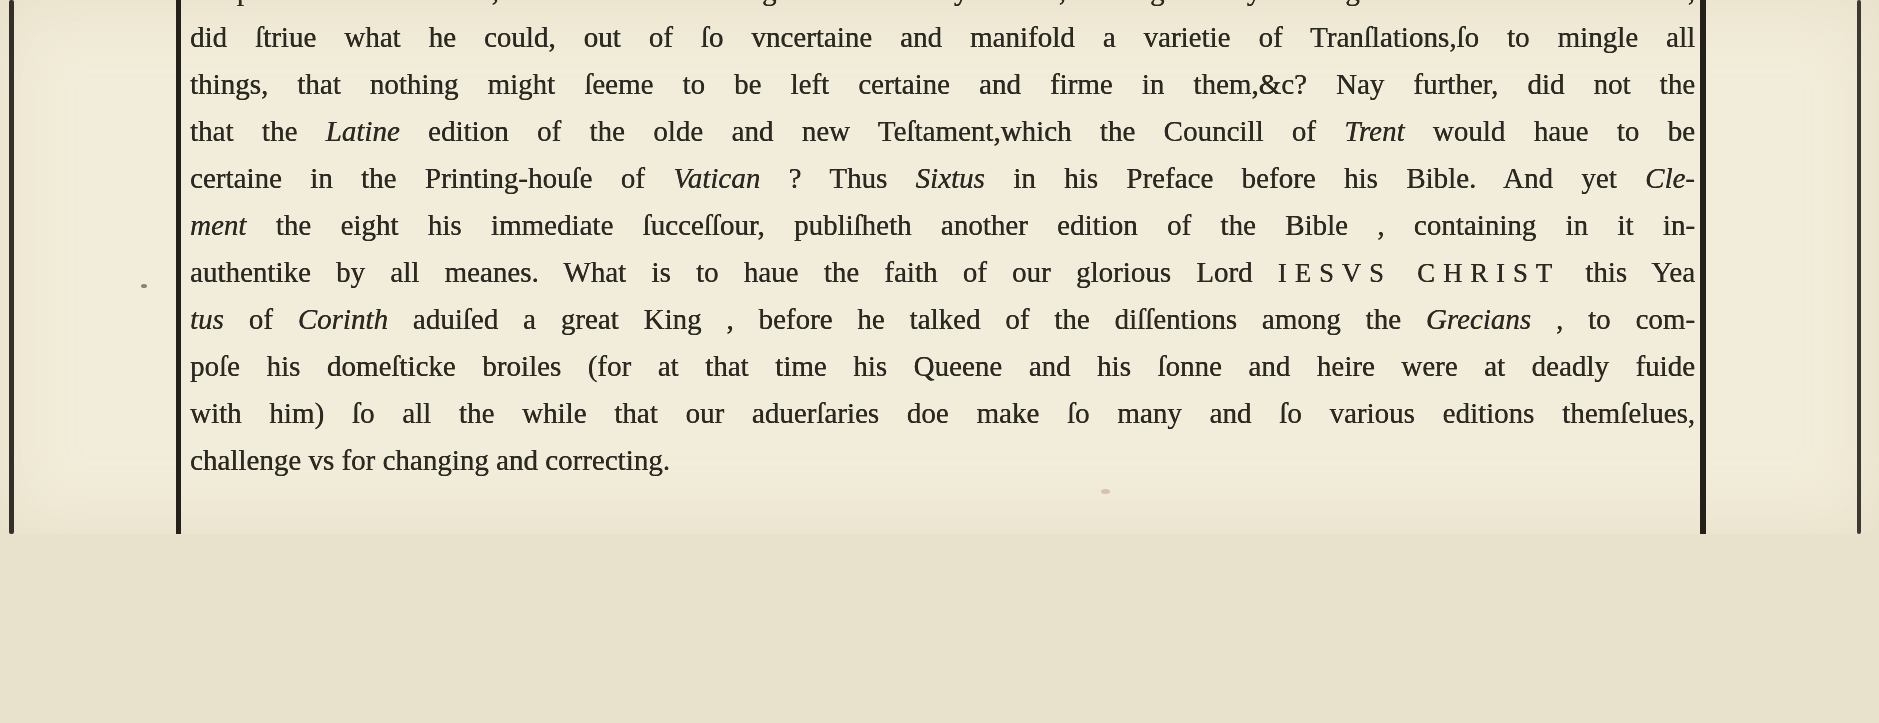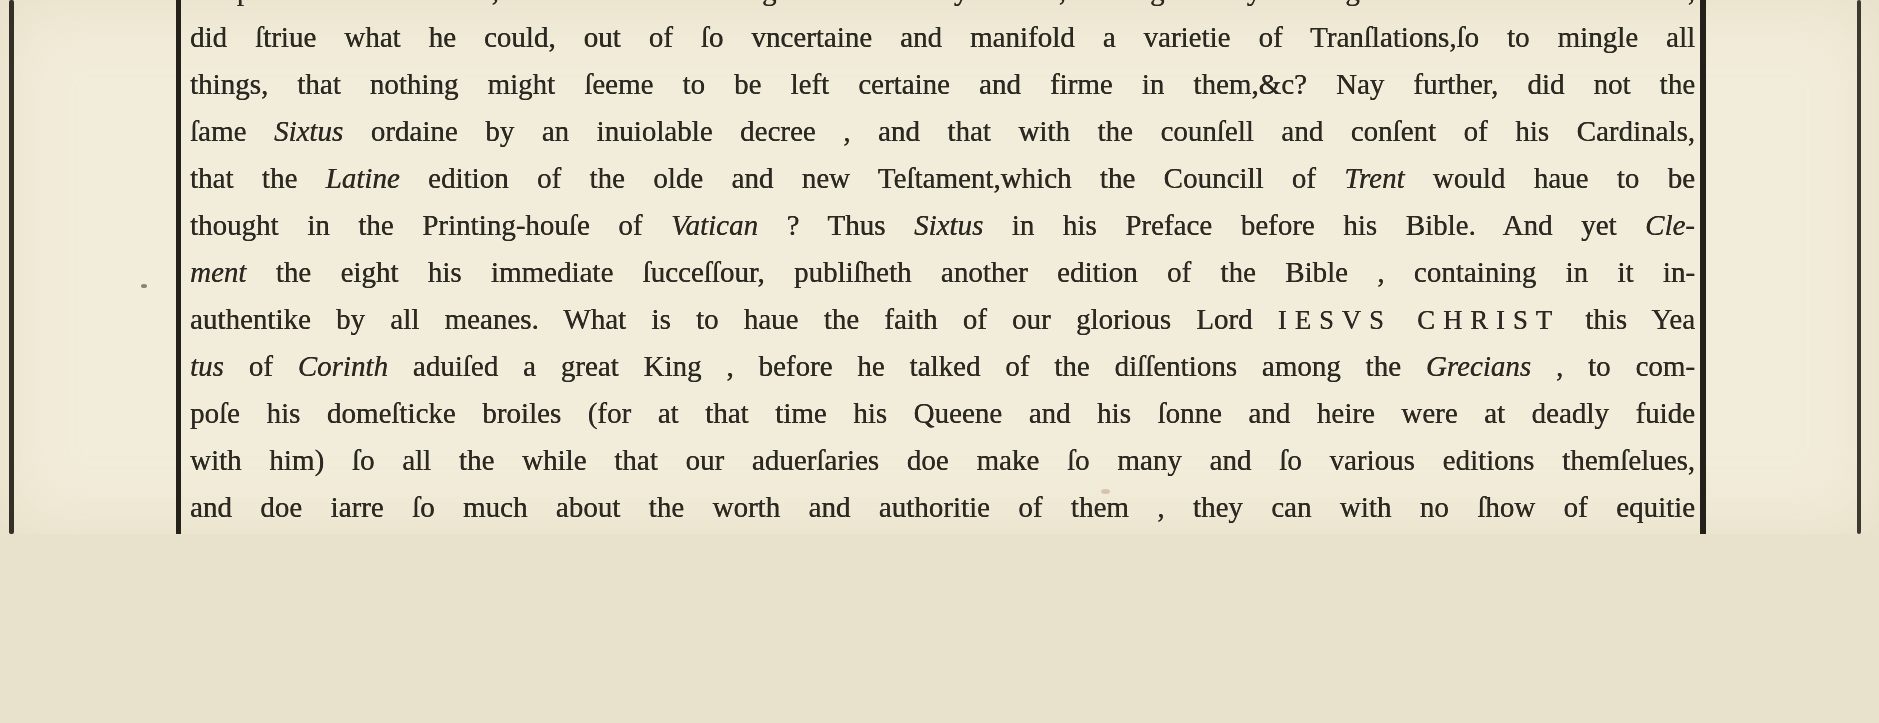--- a/index.html
+++ b/index.html
@@ -53,25 +53,23 @@
   <div class="rule rule-page-left"></div>
   <div class="rule rule-text-left"></div>
   <div class="rule rule-text-right"></div>
   <div class="rule rule-page-right"></div>
   <div class="speck speck-1"></div>
   <div class="speck speck-2"></div>
   <div class="textblock">
       <div class="text-line"><span class="seg-r">Scriptures into </span><span class="seg-i">Latine</span><span class="seg-r">, that Satan taking occaſion by them, though they thought of no ſuch matter,</span></div>
       <div class="text-line"><span class="seg-r">did ſtriue what he could, out of ſo vncertaine and manifold a varietie of Tranſlations,ſo to mingle all</span></div>
       <div class="text-line"><span class="seg-r">things, that nothing might ſeeme to be left certaine and firme in them,&amp;c? Nay further, did not the</span></div>
-      <div class="text-line"><span class="seg-r">ſame </span><span class="seg-i">Sixtus</span><span class="seg-r"> ordaine by an inuiolable decree , and that with the counſell and conſent of his Cardinals,</span></div>
       <div class="text-line"><span class="seg-r">that the </span><span class="seg-i">Latine</span><span class="seg-r"> edition of the olde and new Teſtament,which the Councill of </span><span class="seg-i">Trent</span><span class="seg-r"> would haue to be</span></div>
-      <div class="text-line"><span class="seg-r">thought in the Printing-houſe of </span><span class="seg-i">Vatican</span><span class="seg-r"> ? Thus </span><span class="seg-i">Sixtus</span><span class="seg-r"> in his Preface before his Bible. And yet </span><span class="seg-i">Cle-</span></div>
+      <div class="text-line"><span class="seg-r">certaine in the Printing-houſe of </span><span class="seg-i">Vatican</span><span class="seg-r"> ? Thus </span><span class="seg-i">Sixtus</span><span class="seg-r"> in his Preface before his Bible. And yet </span><span class="seg-i">Cle-</span></div>
       <div class="text-line"><span class="seg-i">ment</span><span class="seg-r"> the eight his immediate ſucceſſour, publiſheth another edition of the Bible , containing in it in-</span></div>
       <div class="text-line"><span class="seg-r">authentike by all meanes. What is to haue the faith of our glorious Lord </span><span class="seg-c">IESVS</span><span class="seg-r"> </span><span class="seg-c">CHRIST</span><span class="seg-r"> this Yea</span></div>
       <div class="text-line"><span class="seg-i">tus</span><span class="seg-r"> of </span><span class="seg-i">Corinth</span><span class="seg-r"> aduiſed a great King , before he talked of the diſſentions among the </span><span class="seg-i">Grecians</span><span class="seg-r"> , to com-</span></div>
       <div class="text-line"><span class="seg-r">poſe his domeſticke broiles (for at that time his Queene and his ſonne and heire were at deadly fuide</span></div>
       <div class="text-line"><span class="seg-r">with him) ſo all the while that our aduerſaries doe make ſo many and ſo various editions themſelues,</span></div>
-      <div class="text-line"><span class="seg-r">and doe iarre ſo much about the worth and authoritie of them , they can with no ſhow of equitie</span></div>
       <div class="text-line last"><span class="seg-r">challenge vs for changing and correcting.</span></div>
       <div class="text-line indent"></div>
     </div>
 </div>
 
 </body></html>

